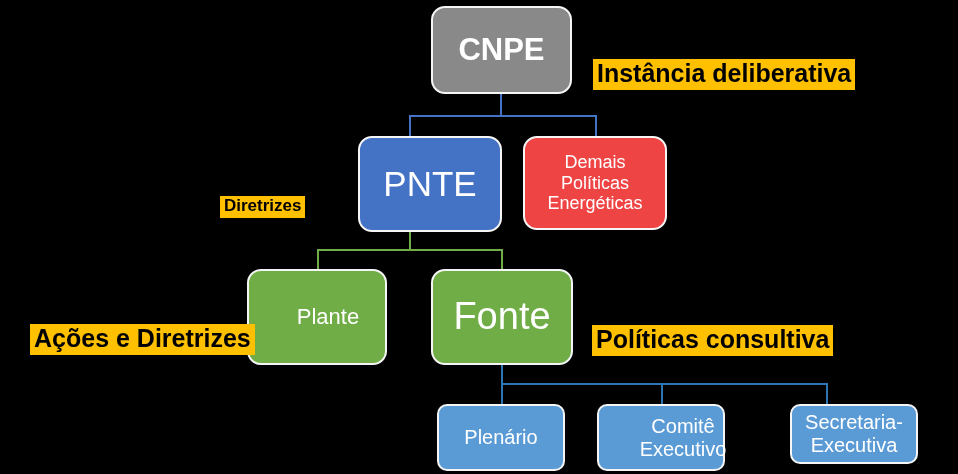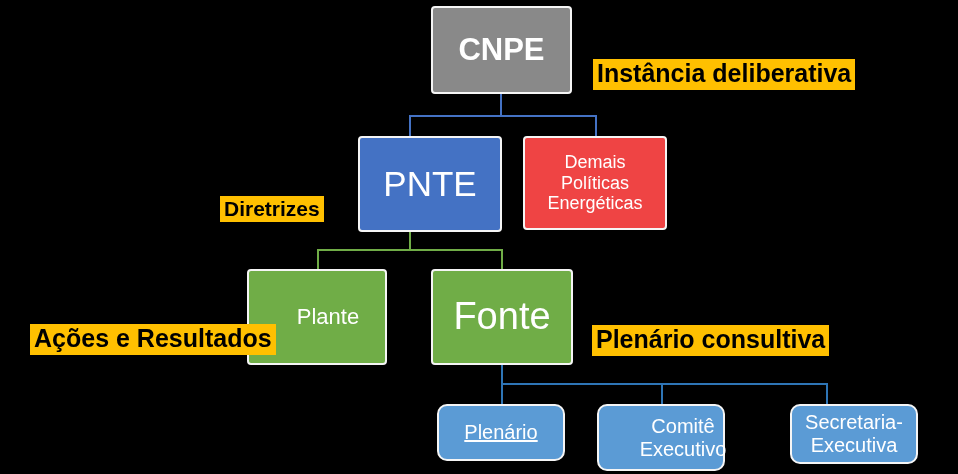--- a/index.html
+++ b/index.html
@@ -13,21 +13,21 @@
     height: 474px;
     background: #000000;
     overflow: hidden;
     font-family: "Liberation Sans", "DejaVu Sans", sans-serif;
   }
   
   .node {
     position: absolute;
     box-sizing: border-box;
     border: 2px solid #f5f5f5;
-    border-radius: 4px;
+    border-radius: 14px;
     display: flex;
     align-items: center;
     justify-content: center;
     text-align: center;
     color: #ffffff;
     white-space: pre-line;
     line-height: 1.15;
   }
   .node-cnpe {
     left: 431px; top: 6px; width: 141px; height: 88px;
@@ -54,21 +54,21 @@
   .node-fonte {
     left: 431px; top: 269px; width: 142px; height: 96px;
     background: #70ad47;
     font-size: 38px;
   }
   .node-small {
     border-radius: 10px;
     background: #5b9bd5;
     font-size: 20px;
   }
-  .node-plenario   { left: 437px; top: 404px; width: 128px; height: 57px; text-decoration: underline; }
+  .node-plenario   { left: 437px; top: 404px; width: 128px; height: 67px; }
   .node-comite     { left: 597px; top: 404px; width: 128px; height: 67px; padding-left: 44px; }
   .node-secretaria { left: 790px; top: 404px; width: 128px; height: 60px; }
 
   
   .line { position: absolute; }
   .line.v { width: 2px; }
   .line.h { height: 2px; }
   .blue  { background: #4472c4; }
   .green { background: #70ad47; }
   .lblue { background: #2e75b6; }
@@ -97,21 +97,21 @@
     position: absolute;
     background: #ffc000;
     color: #000000;
     font-weight: bold;
     padding: 1px 4px 2px 4px;
     white-space: nowrap;
     font-size: 25px;
     line-height: 1.1;
   }
   .tag-deliberativa { left: 593px; top: 59px; }
-  .tag-diretrizes   { left: 220px; top: 196px; font-size: 21px; }
+  .tag-diretrizes   { left: 220px; top: 196px; font-size: 17px; }
   .tag-acoes        { left: 30px;  top: 324px; }
   .tag-consultiva   { left: 592px; top: 325px; }
 </style>
 </head>
 <body>
 
 <div class="stage">
 
   <div class="line v blue c1-v1"></div>
   <div class="line h blue c1-h"></div>
@@ -137,16 +137,16 @@
   <div class="node node-plante">Plante</div>
   <div class="node node-fonte">Fonte</div>
   <div class="node node-small node-plenario">Plenário</div>
   <div class="node node-small node-comite">Comitê
 Executivo</div>
   <div class="node node-small node-secretaria">Secretaria-
 Executiva</div>
 
   <div class="tag tag-deliberativa">Instância deliberativa</div>
   <div class="tag tag-diretrizes">Diretrizes</div>
-  <div class="tag tag-acoes">Ações e Resultados</div>
-  <div class="tag tag-consultiva">Plenário consultiva</div>
+  <div class="tag tag-acoes">Ações e Diretrizes</div>
+  <div class="tag tag-consultiva">Políticas consultiva</div>
 
 </div>
 
 </body></html>

